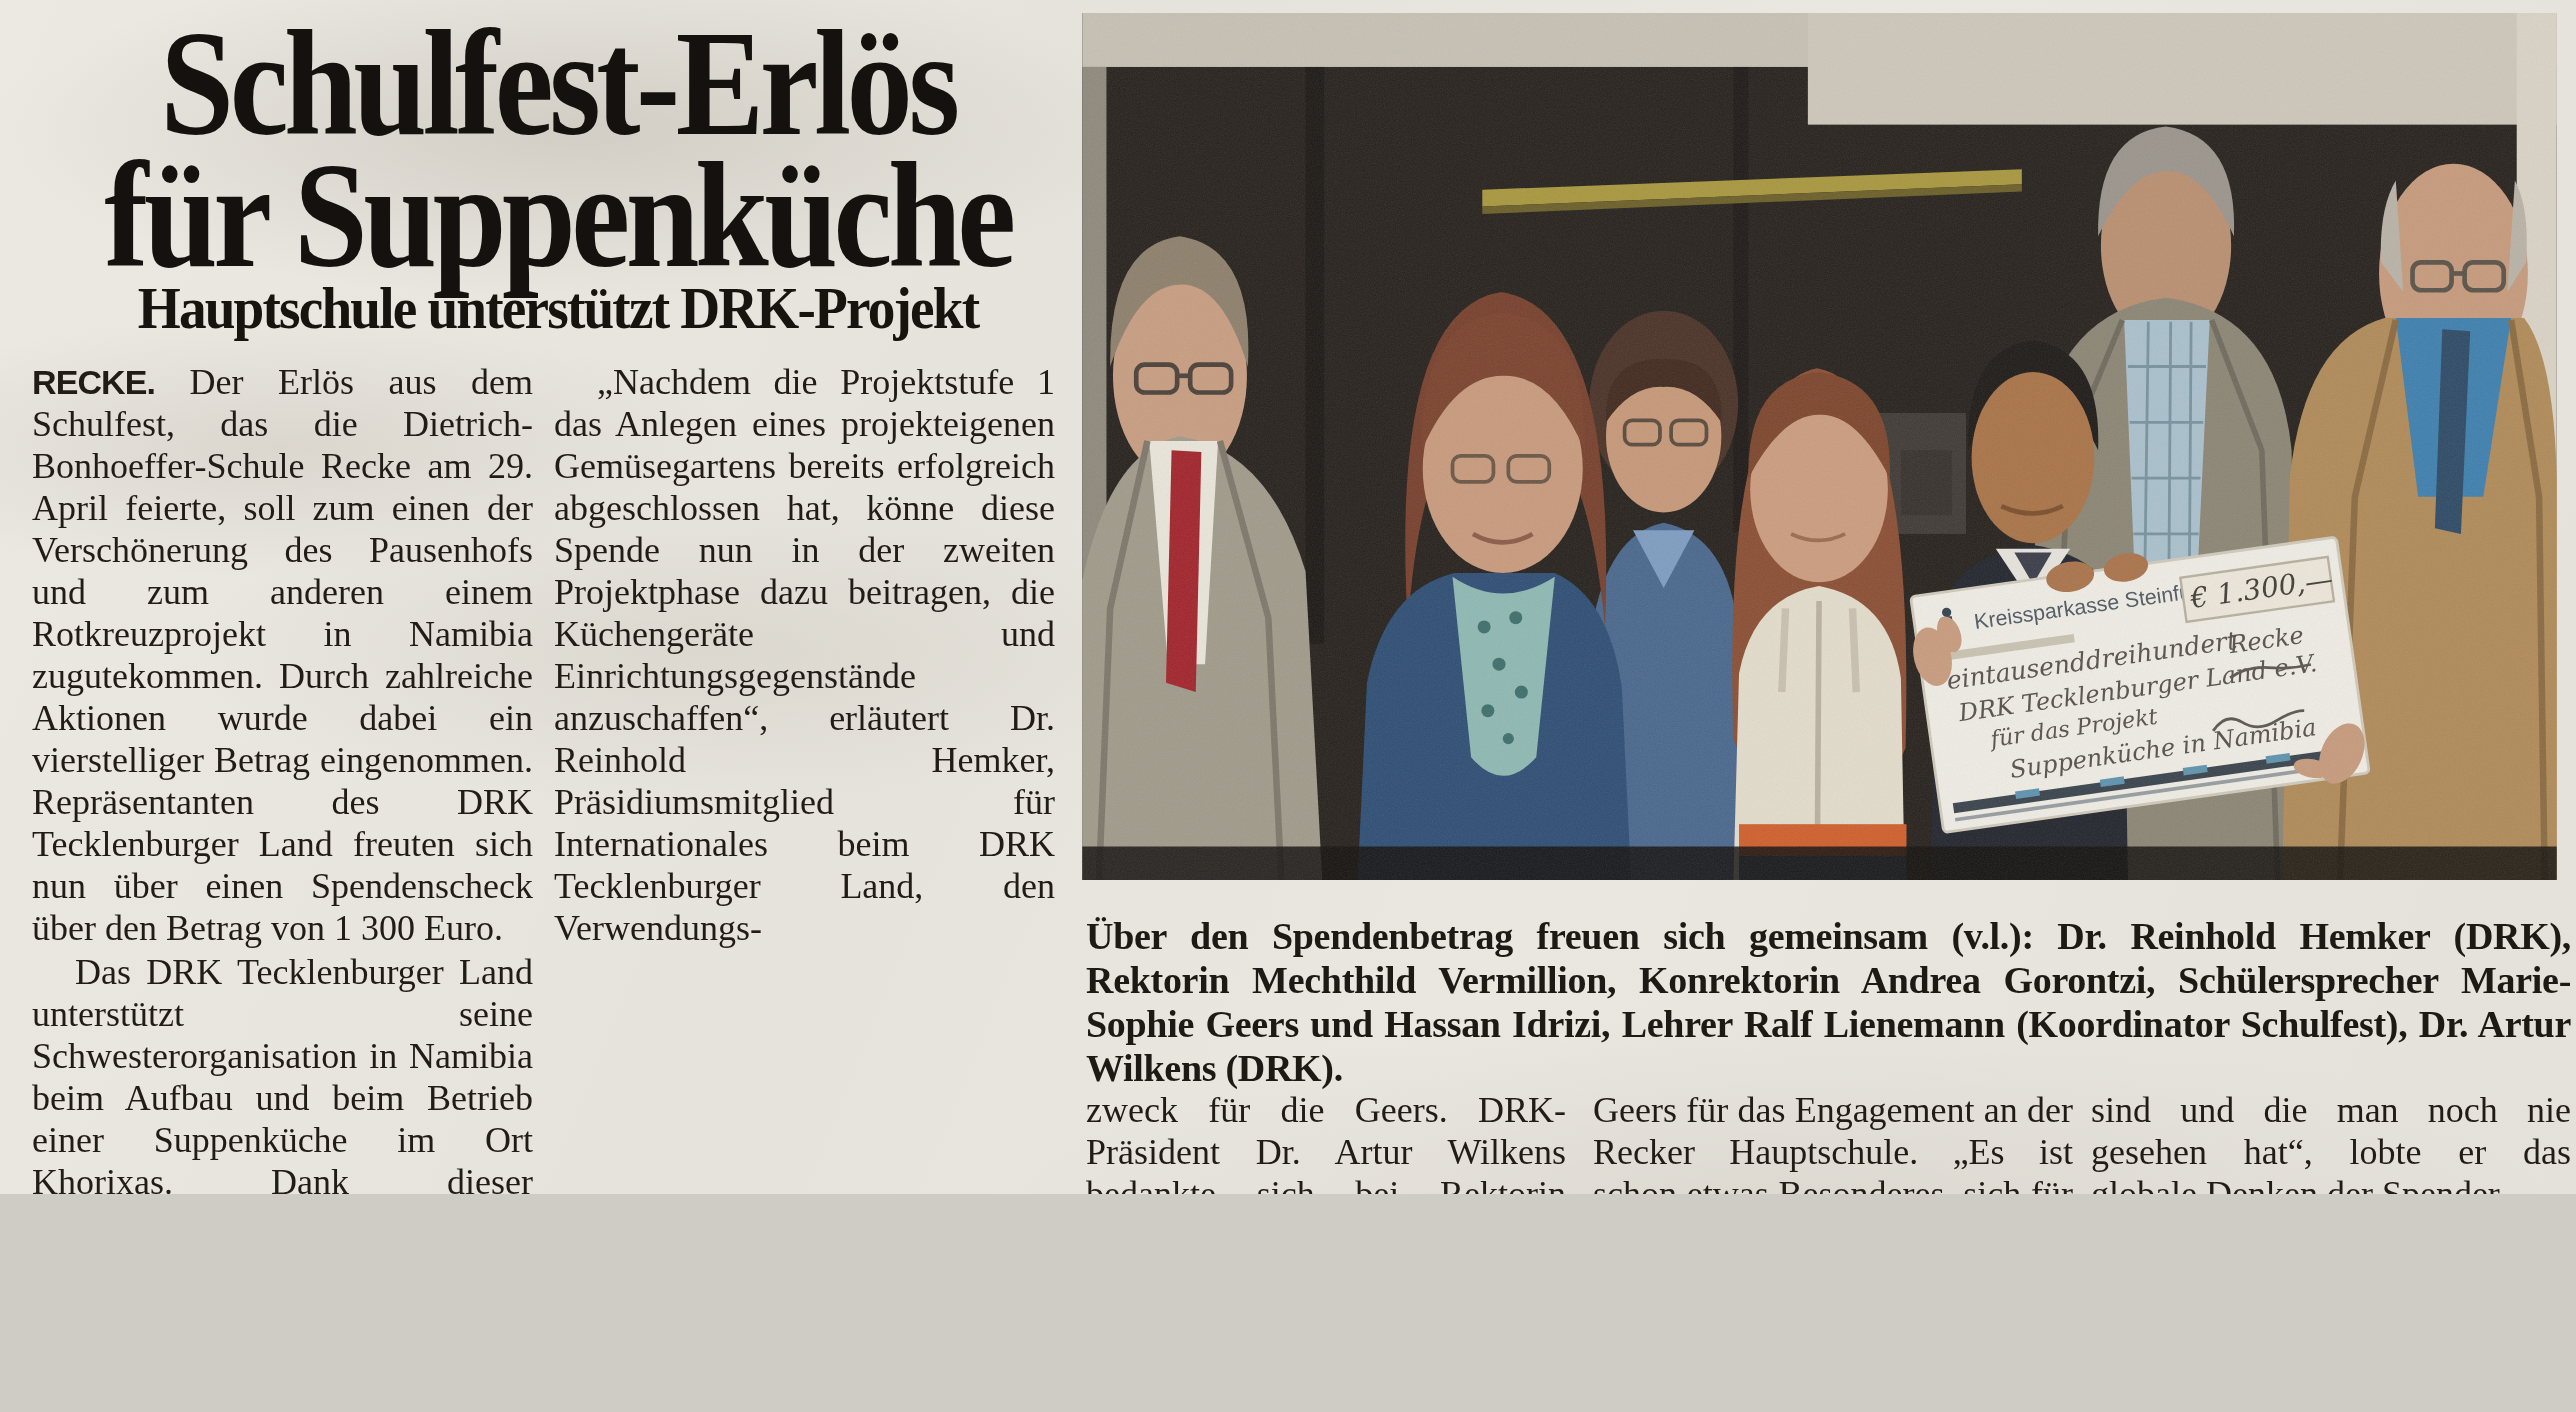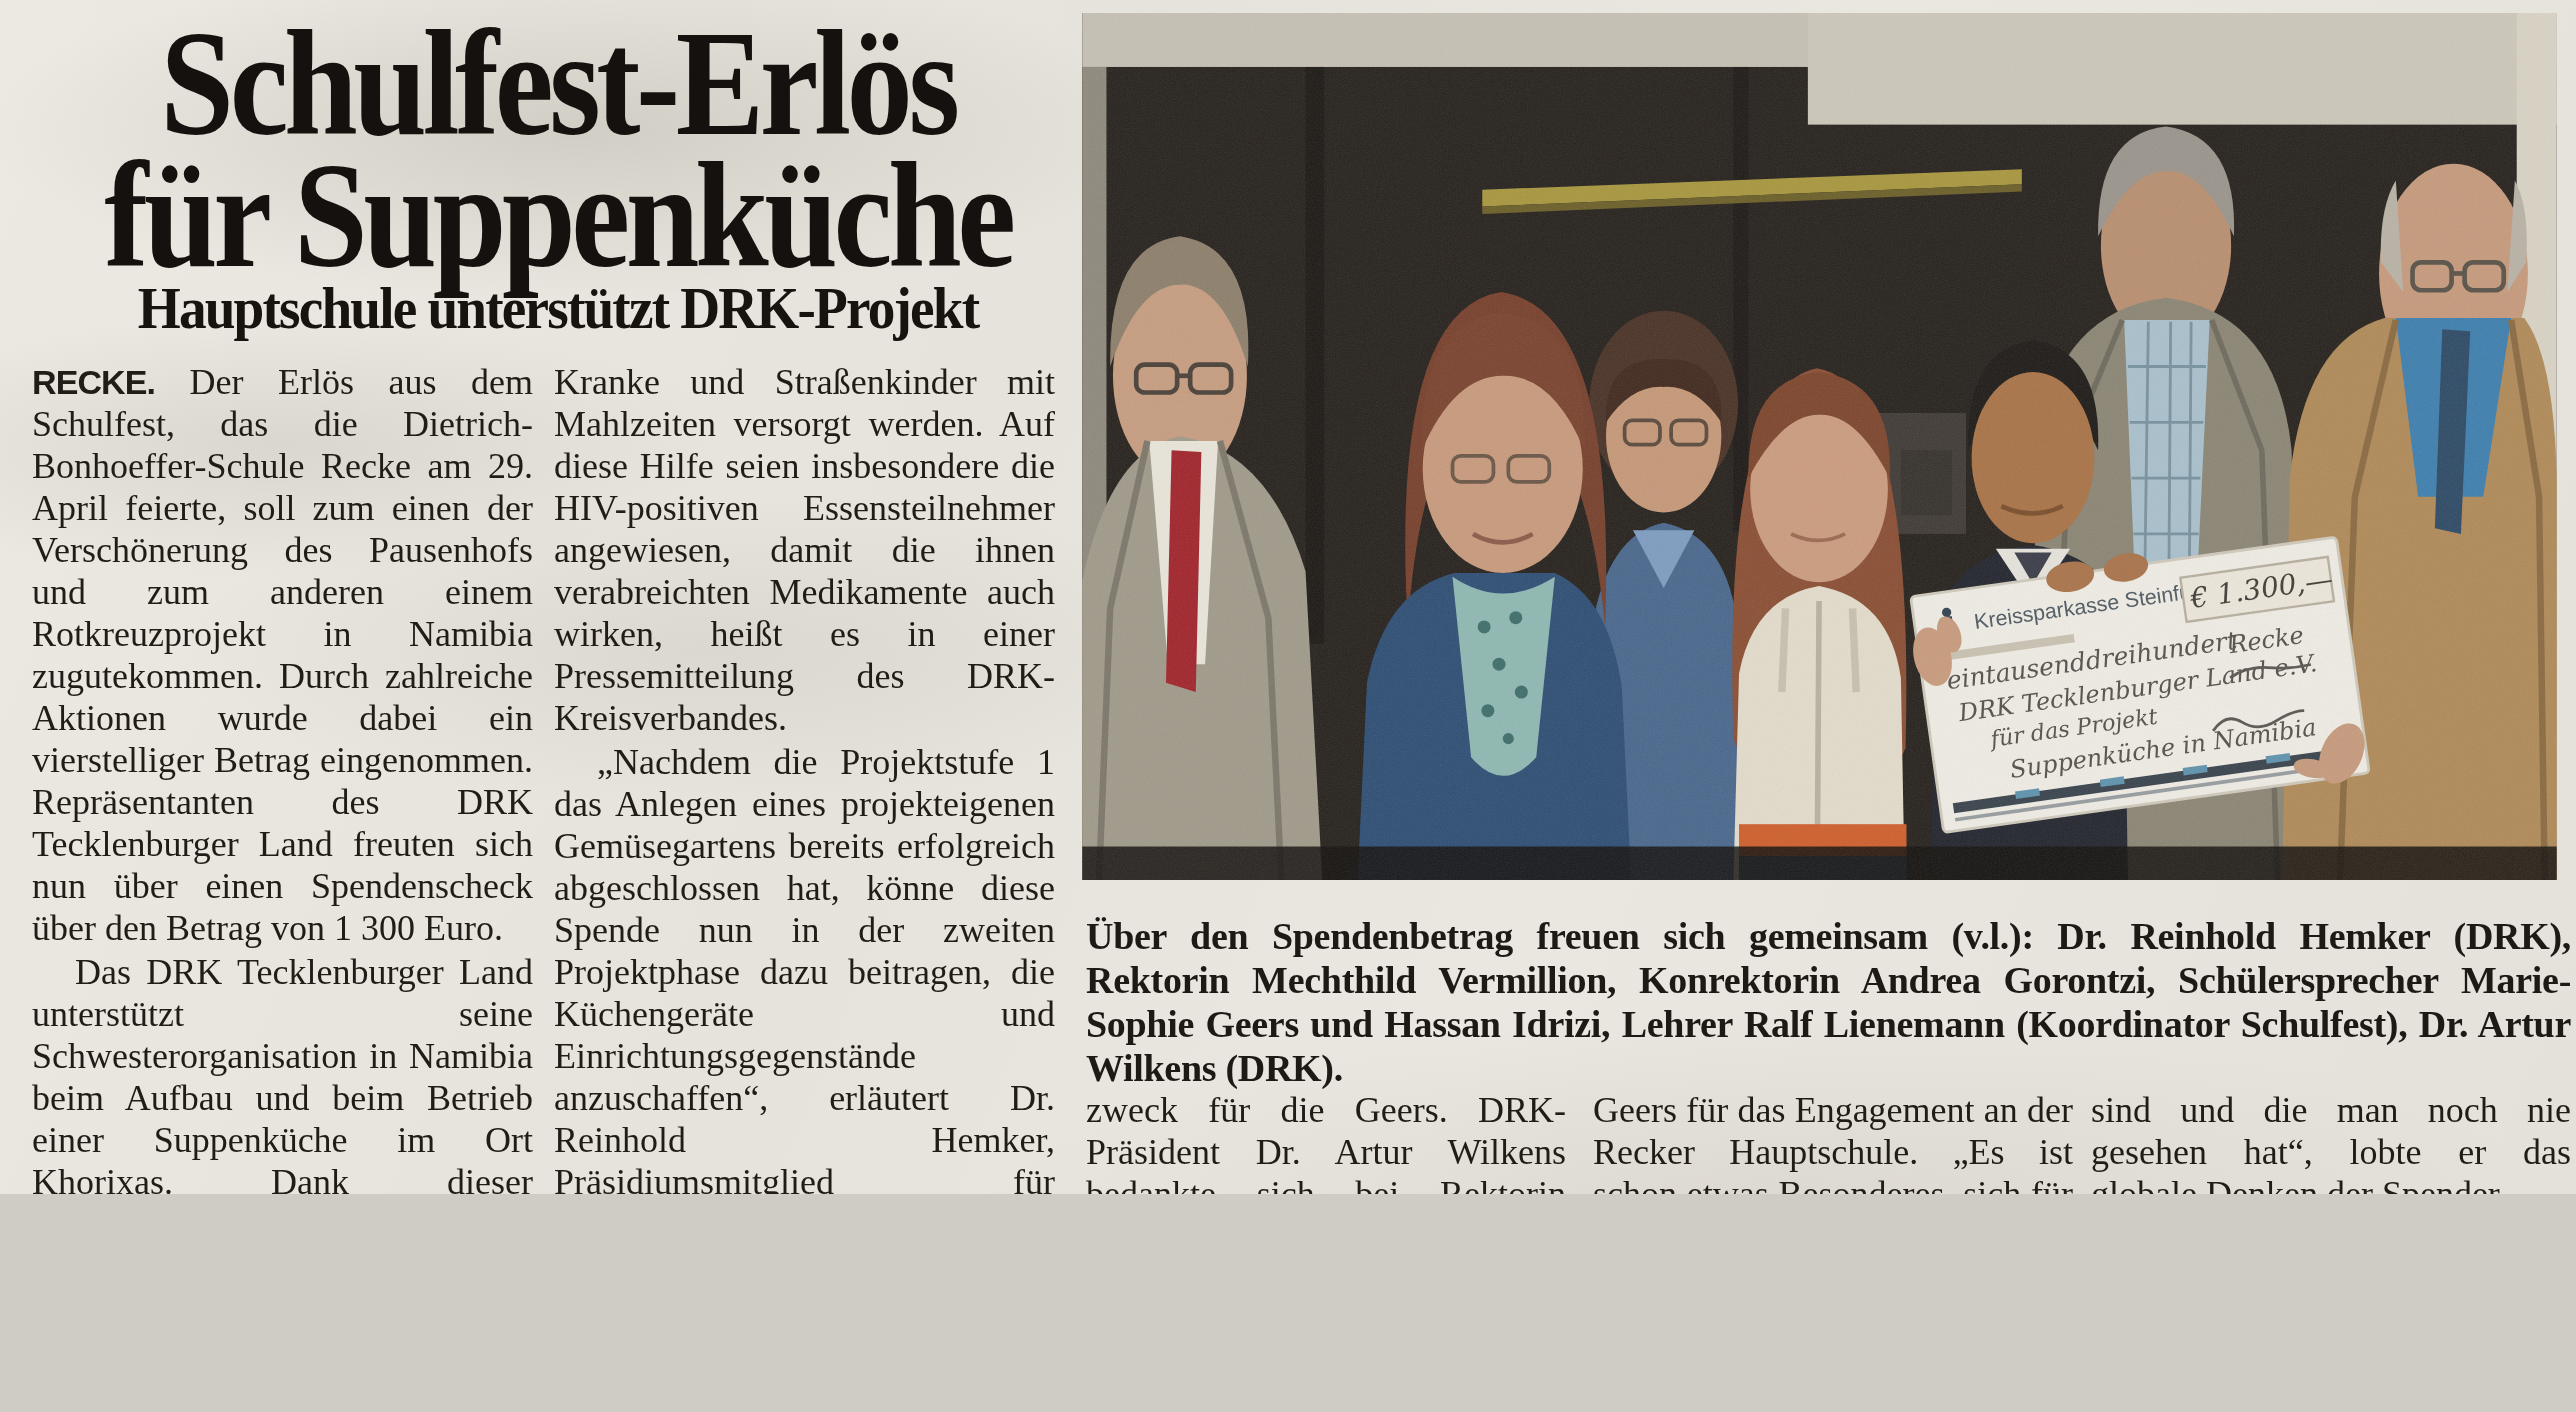--- a/index.html
+++ b/index.html
@@ -70,21 +70,20 @@
     <div>für Suppenküche</div>
   </div>
   <div class="subhead">Hauptschule unterstützt DRK-Projekt</div>
 
   <div class="col" id="col1">
     <p><span class="dateline">RECKE.</span><span> Der Erlös aus dem Schulfest, das die Dietrich-Bonhoeffer-Schule Recke am 29. April feierte, soll zum einen der Verschönerung des Pausenhofs und zum anderen einem Rotkreuzprojekt in Namibia zugutekommen. Durch zahlreiche Aktionen wurde dabei ein vierstelliger Betrag eingenommen. Repräsentanten des DRK Tecklenburger Land freuten sich nun über einen Spendenscheck über den Betrag von 1 300 Euro.</span></p>
     <p class="indent cont">Das DRK Tecklenburger Land unterstützt seine Schwesterorganisation in Namibia beim Aufbau und beim Betrieb einer Suppenküche im Ort Khorixas. Dank dieser Einrichtung sollen dort dauerhaft HIV-</p>
   </div>
 
   <div class="col" id="col2">
-    <p>Kranke und Straßenkinder mit Mahlzeiten versorgt werden. Auf diese Hilfe seien insbesondere die HIV-positiven Essensteilnehmer angewiesen, damit die ihnen verabreichten Medikamente auch wirken, heißt es in einer Pressemitteilung des DRK-Kreisverbandes.</p>
     <p class="indent cont">„Nachdem die Projektstufe 1 das Anlegen eines projekteigenen Gemüsegartens bereits erfolgreich abgeschlossen hat, könne diese Spende nun in der zweiten Projektphase dazu beitragen, die Küchengeräte und Einrichtungsgegenstände anzuschaffen“, erläutert Dr. Reinhold Hemker, Präsidiumsmitglied für Internationales beim DRK Tecklenburger Land, den Verwendungs-</p>
   </div>
 
   <div class="photo-wrap">
     <svg width="1475" height="867" viewBox="0 0 1585 932">
       <defs>
         <filter id="grain">
             <feTurbulence type="fractalNoise" baseFrequency="0.8" numOctaves="2" stitchTiles="stitch"></feTurbulence>
             <feColorMatrix type="saturate" values="0"></feColorMatrix>
           </filter>

